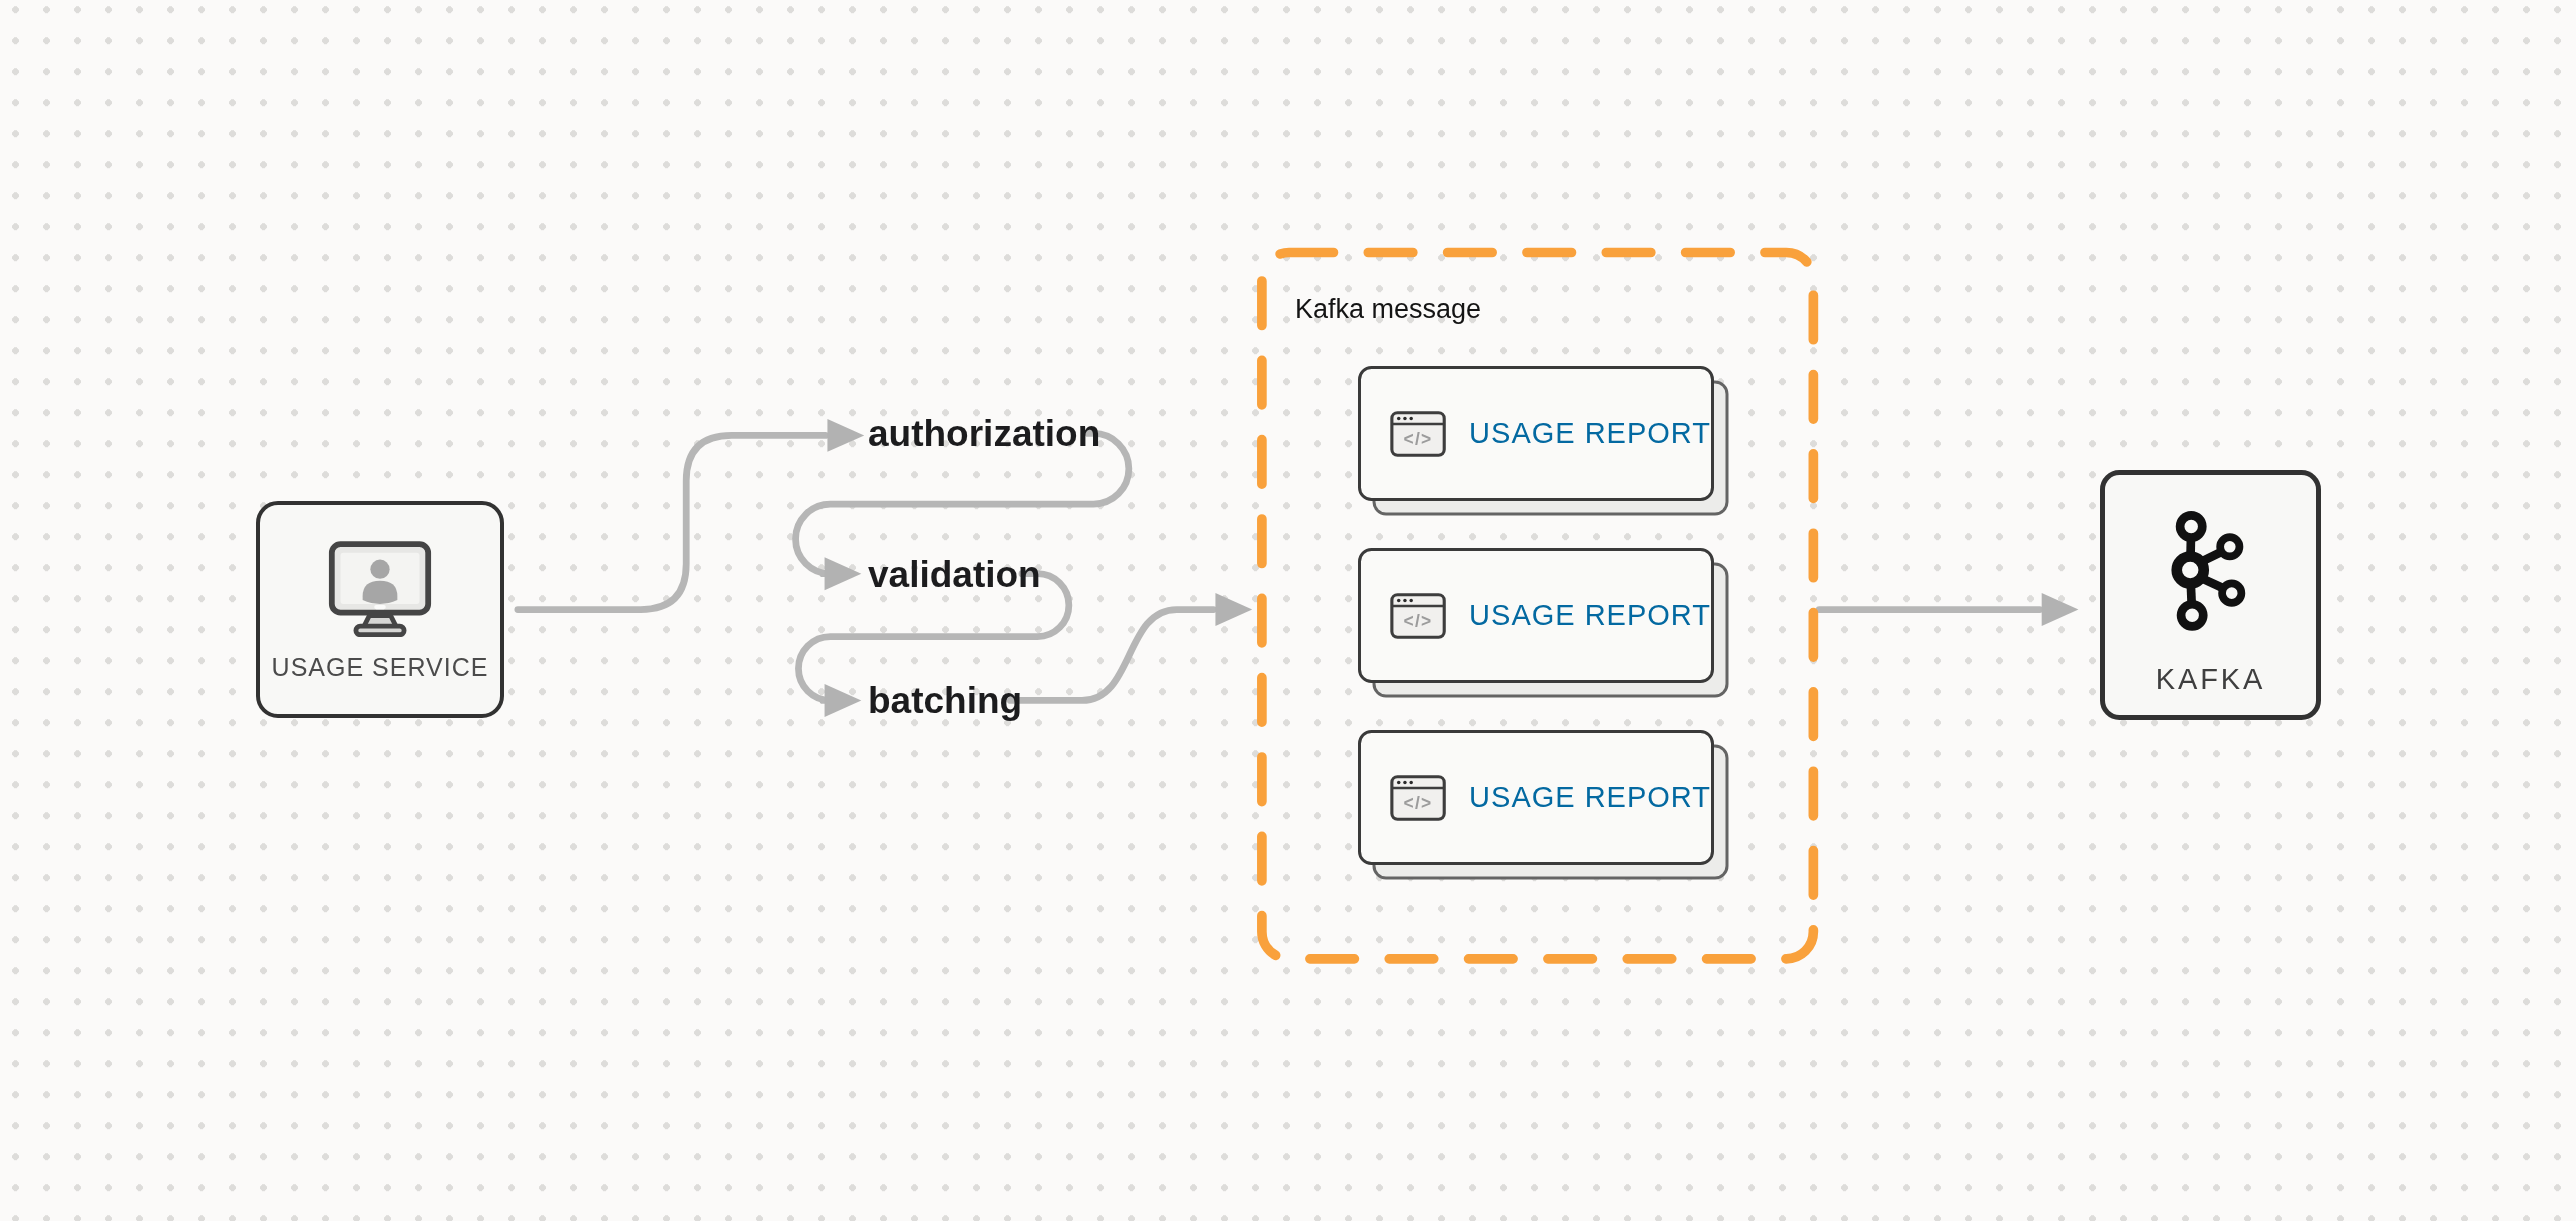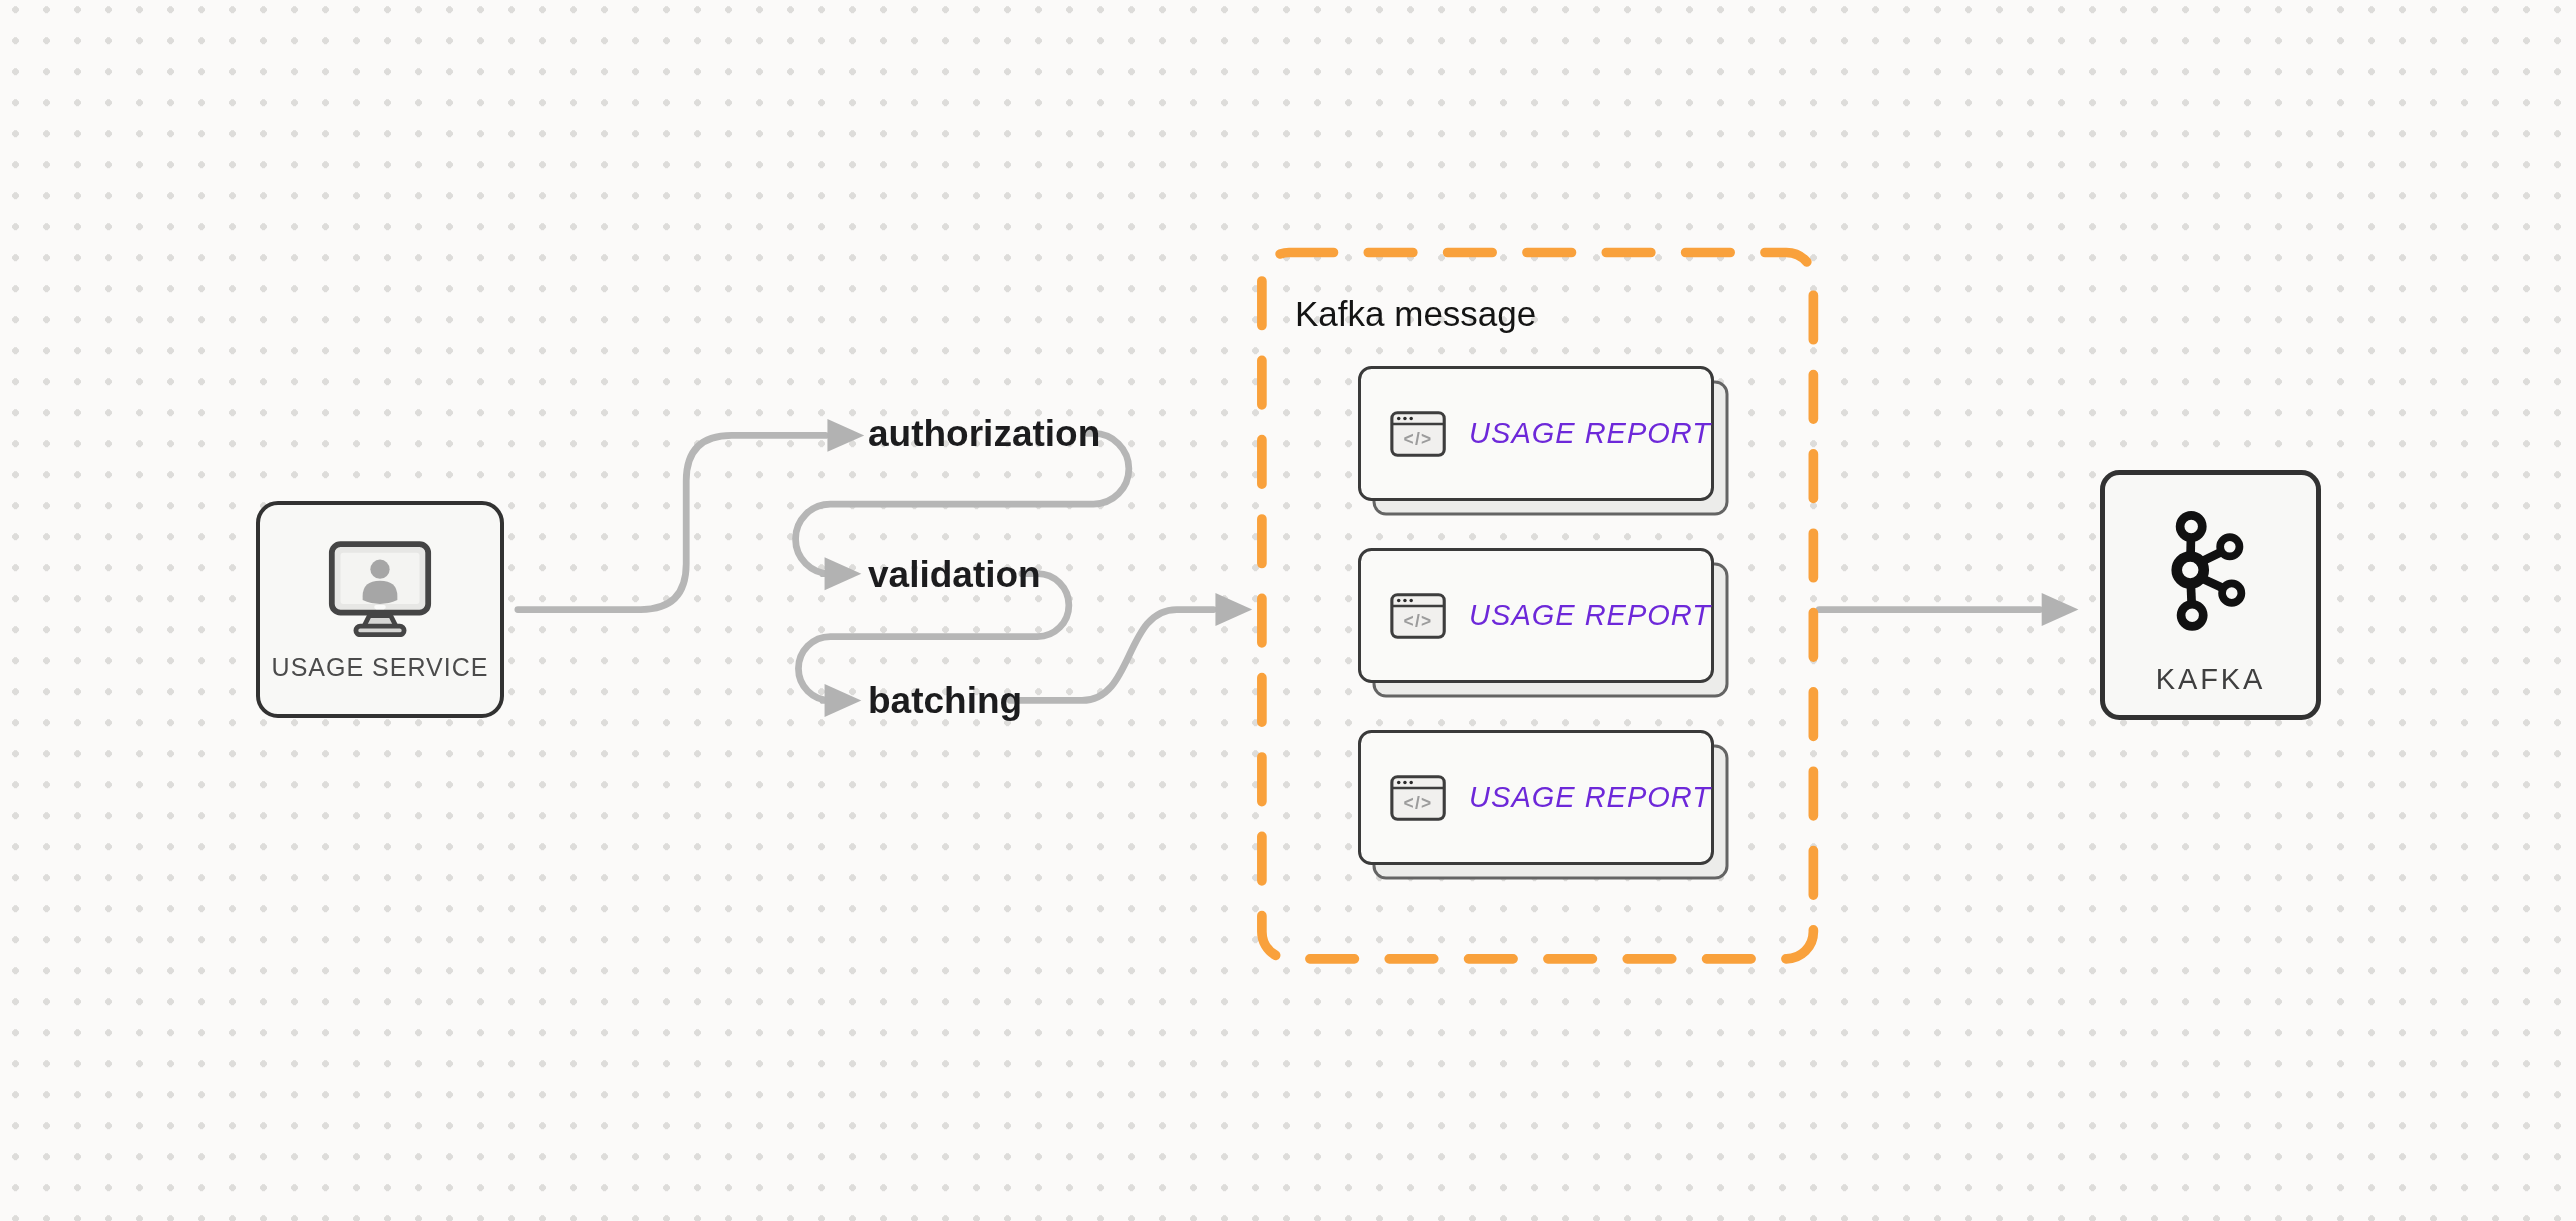--- a/index.html
+++ b/index.html
@@ -79,21 +79,21 @@
     color:#1C1C1E;
     white-space:nowrap;
     line-height:45px;
   }
   .step-authorization{ left:868px; top:411px; }
   .step-validation{ left:868px; top:552px; }
   .step-batching{ left:868px; top:678px; }
   .group-title{
     position:absolute;
     left:1295px; top:294px;
-    font-size:35px;
+    font-size:27px;
     font-weight:500;
     color:#141414;
     white-space:nowrap;
   }
   .card{
     position:absolute;
     left:1358px;
     width:356px; height:135px;
   }
   .card-1{ top:366px; }
@@ -114,22 +114,21 @@
     background:#FAFAF8;
     border:3.9px solid #3A3A3A;
     border-radius:13.5px;
     box-sizing:border-box;
     display:flex;
     align-items:center;
     padding-left:29px;
   }
   .card-label{
     font-size:29px;
-    font-style:italic;
-    color:#6d28d9;
+    color:#0369a1;
     letter-spacing:1px;
     margin-left:23px;
     white-space:nowrap;
   }
 </style>
 </head>
 <body>
 
 <div class="canvas">
 

